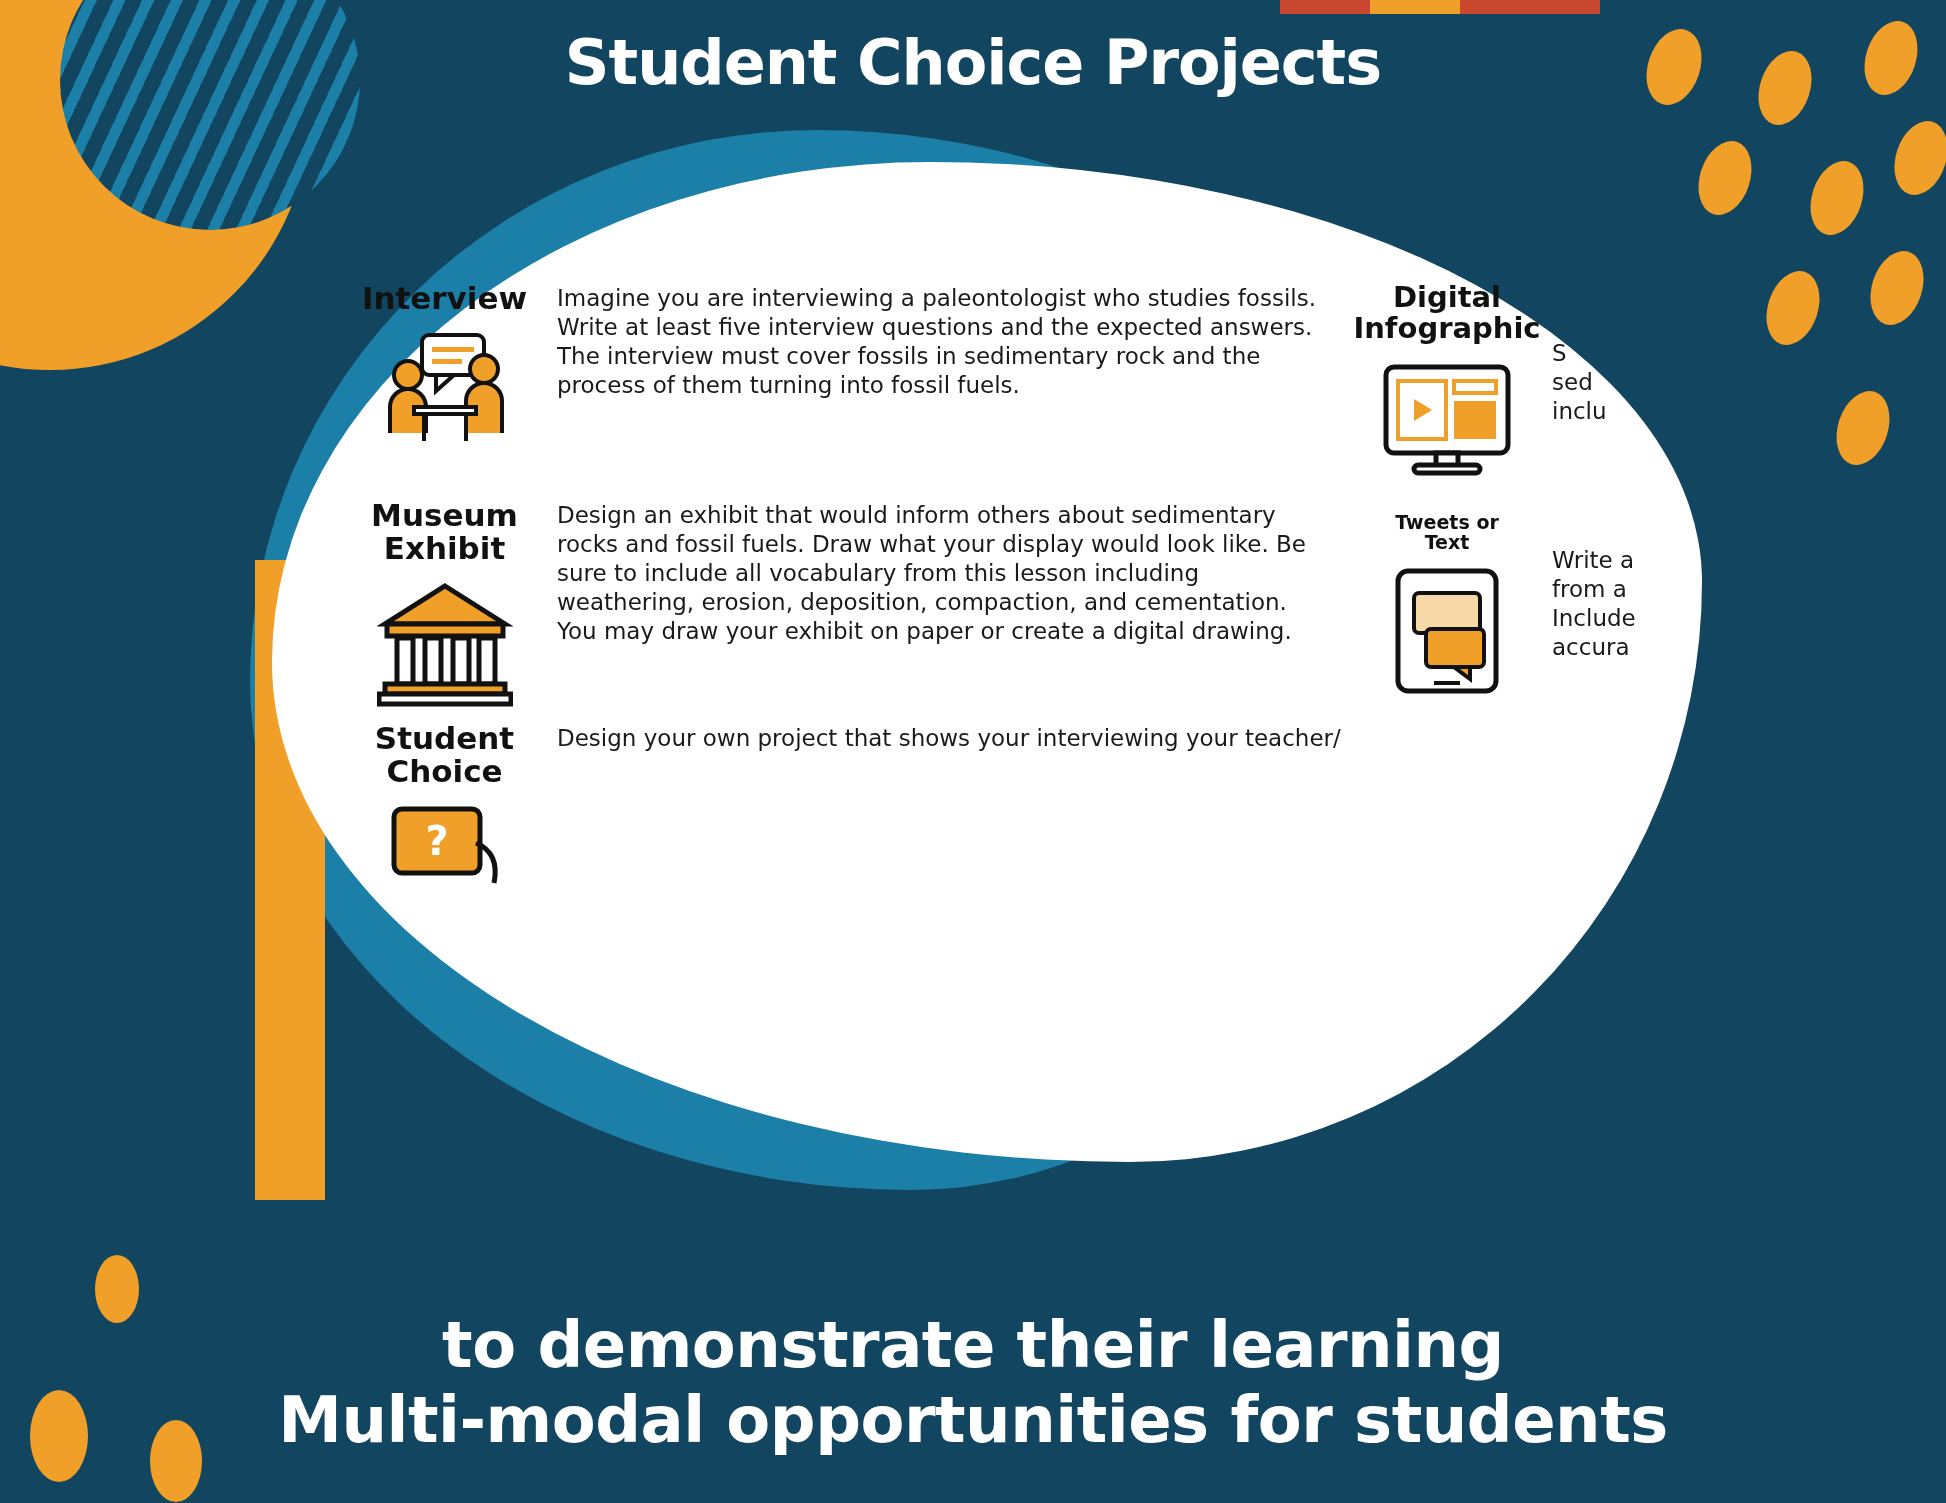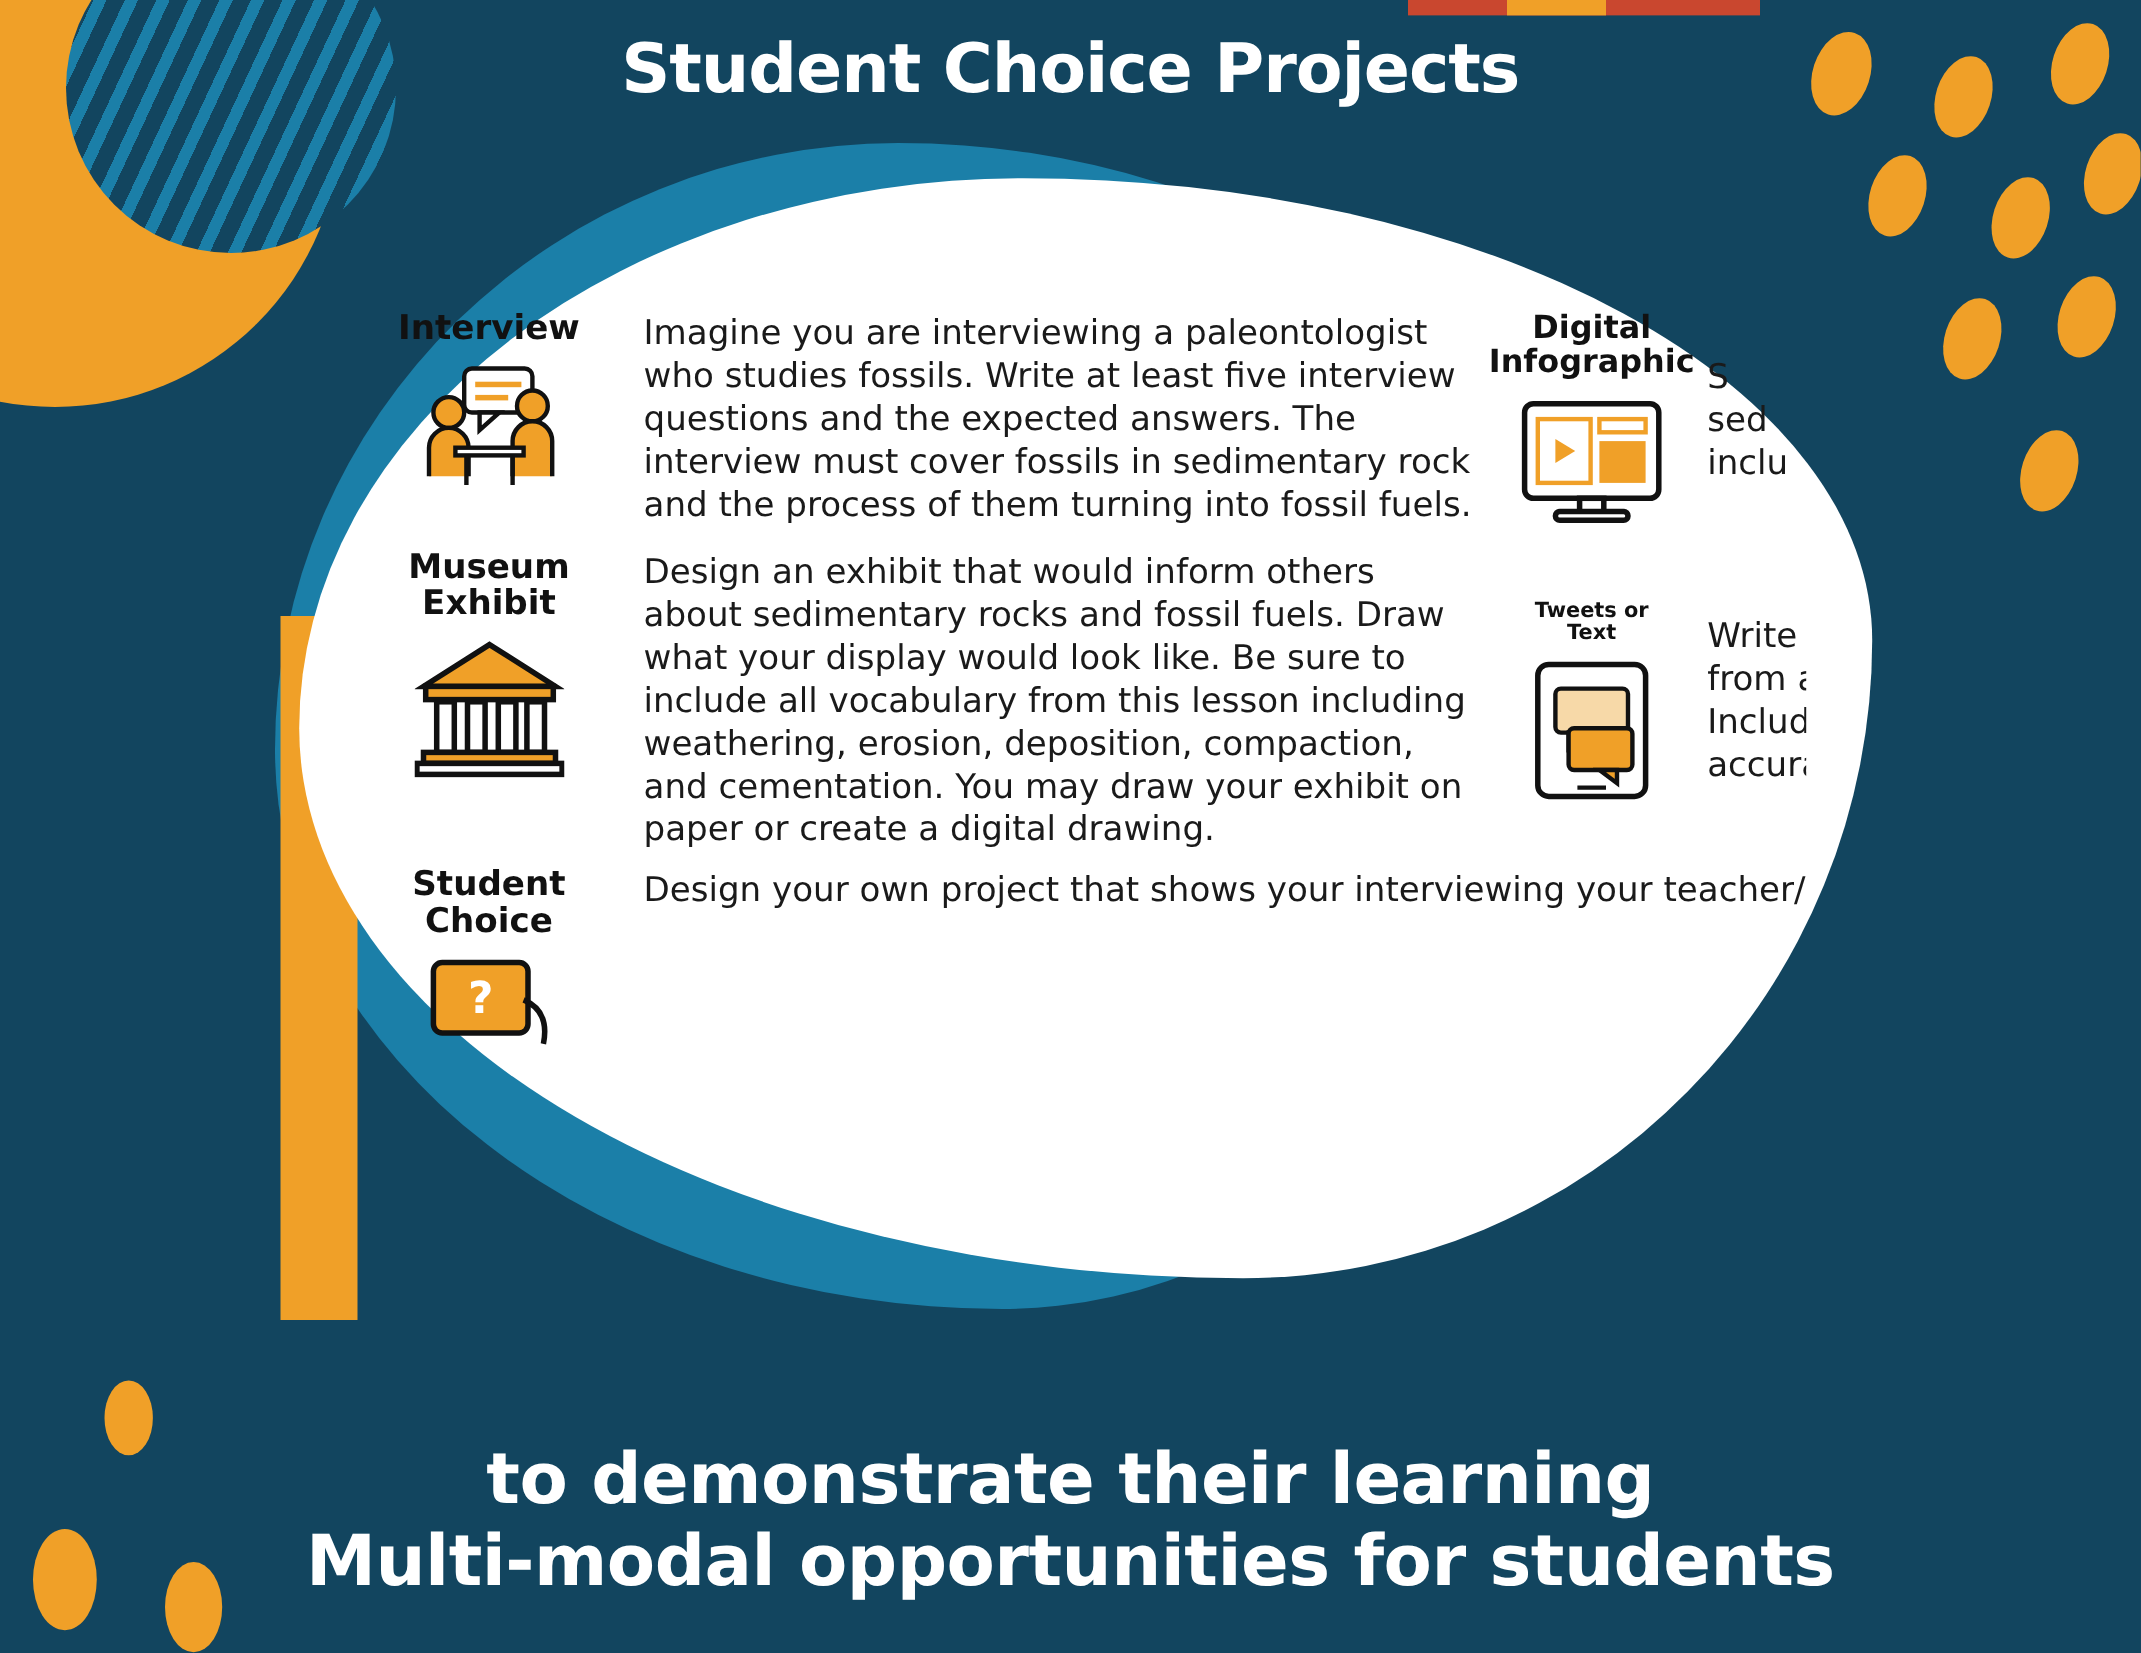--- a/index.html
+++ b/index.html
@@ -123,21 +123,20 @@
 
   
   .row {
     display: flex;
     margin-bottom: 6px;
   }
   .col-left {
     width: 1010px;
     display: flex;
     flex-shrink: 0;
-    gap: 28px;
   }
   .col-right {
     width: 520px;
     display: flex;
     flex-shrink: 0;
     align-items: center;
   }
   .label-cell {
     width: 215px;
     flex-shrink: 0;
@@ -156,21 +155,21 @@
     line-height: 1.08;
     white-space: pre-line;
   }
   .icon-box {
     margin-top: 14px;
     display: flex;
     justify-content: center;
   }
   .desc {
     font-family: "DejaVu Sans", sans-serif;
-    font-size: 31px;
+    font-size: 23px;
     color: #1a1a1a;
     line-height: 1.26;
     padding-top: 2px;
   }
 
   .row-student .desc {
     white-space: nowrap;
   }
 
   

